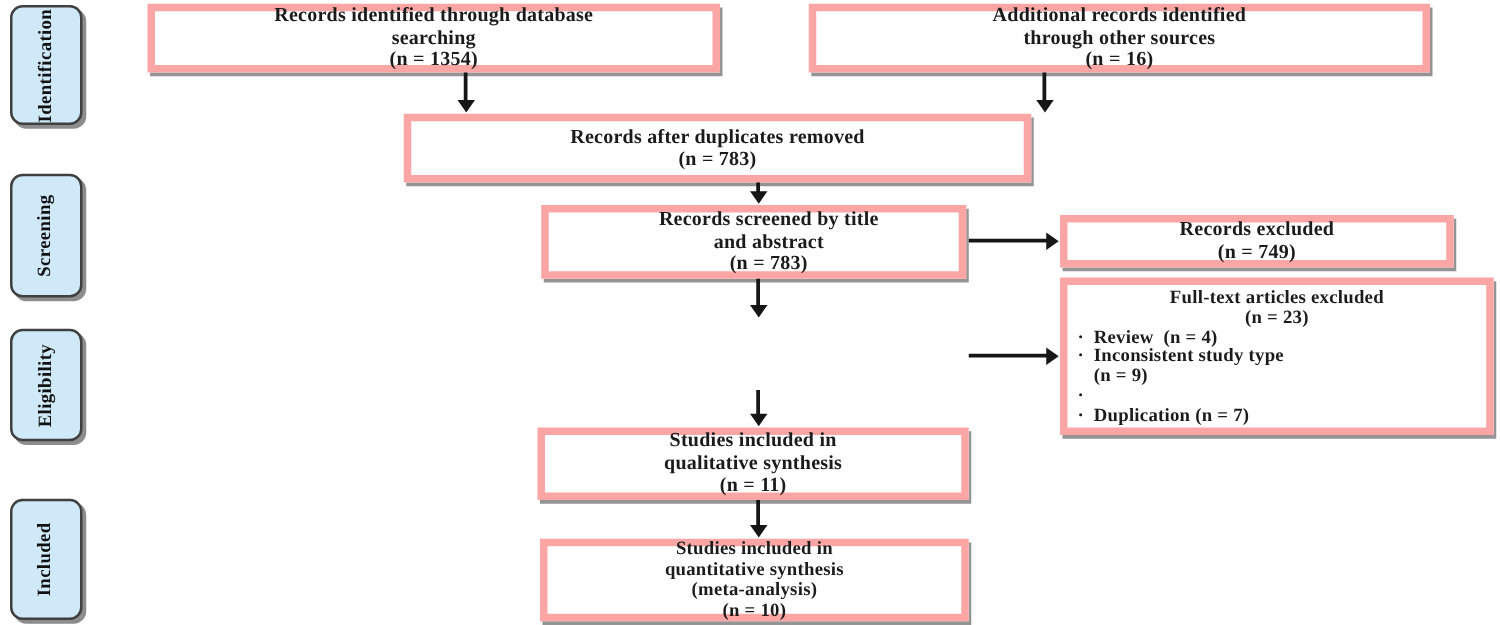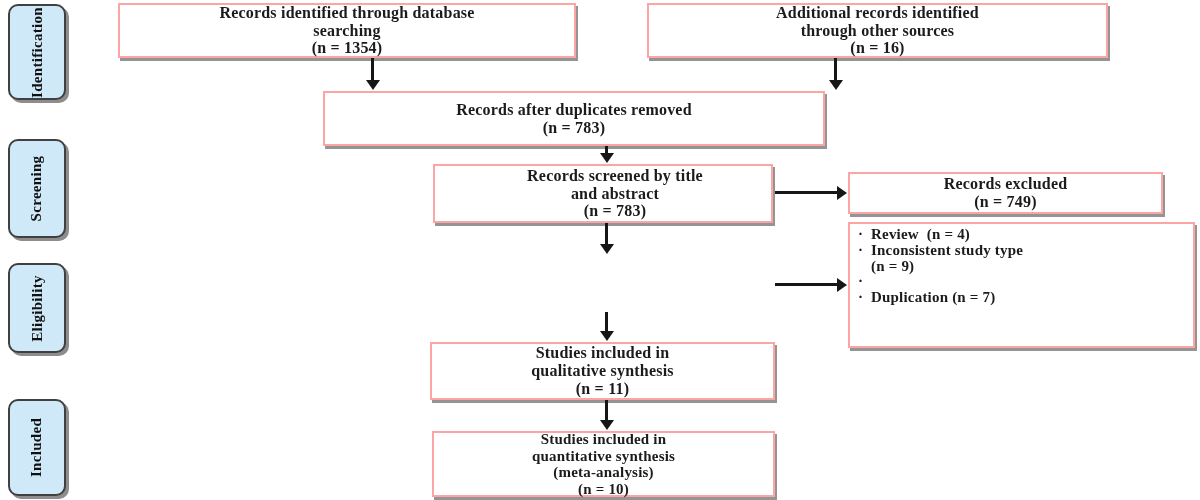--- a/index.html
+++ b/index.html
@@ -26,30 +26,30 @@
     font-weight:bold;font-size:15px;letter-spacing:.3px;color:#111;
   }
   #sb-identification{top:4px;height:96px;}
   #sb-screening{top:139px;height:99px;}
   #sb-eligibility{top:263px;height:90px;}
   #sb-included{top:399px;height:97px;}
 
   
   .fbox{
     position:absolute;background:#ffffff;
-    border:2px solid #fca5a5;
+    border:6px solid #fca5a5;
     box-shadow:2px 3px 0 #949494;
     box-sizing:border-box;
     display:flex;align-items:center;justify-content:center;
     text-align:center;
     font-weight:bold;font-size:16px;line-height:1.12;letter-spacing:.2px;
   }
   .fbox .txt{white-space:pre-line;width:100%;}
   #b-identified-db{left:118px;top:3px;width:458px;height:55px;}
-  #b-identified-other{left:647px;top:3px;width:461px;height:55px;}
+  #b-identified-other{left:647px;top:3px;width:497px;height:55px;}
   #b-after-duplicates{left:323px;top:91px;width:502px;height:55px;}
   #b-screened{left:433px;top:164px;width:340px;height:59px;padding-left:24px;}
   #b-fulltext-assessed{left:432px;top:255px;width:343px;height:57px;}
   #b-qualitative{left:430px;top:342px;width:345px;height:58px;}
   #b-quantitative{left:432px;top:431px;width:343px;height:66px;font-size:15px;line-height:1.1;}
   #b-records-excluded{left:848px;top:172px;width:315px;height:42px;}
   #b-fulltext-excluded{
     left:848px;top:222px;width:347px;height:126px;
     display:block;text-align:left;font-size:15px;line-height:1.05;
     padding:3px 6px 0 6px;
@@ -118,20 +118,22 @@
   <div class="fbox" id="b-screened">
     <div class="txt">Records screened by title
 and abstract
 (n = 783)</div>
   </div>
   <div class="fbox" id="b-records-excluded">
     <div class="txt">Records excluded
 (n = 749)</div>
   </div>
   <div class="fbox" id="b-fulltext-excluded">
+    <div class="hdr">Full-text articles excluded
+(n = 23)</div>
     <div class="excl-item">
       <span class="bullet">·</span>
       <span class="itxt">Review  (n = 4)</span>
     </div>
     <div class="excl-item">
       <span class="bullet">·</span>
       <span class="itxt">Inconsistent study type
 (n = 9)</span>
     </div>
     <div class="excl-item">

